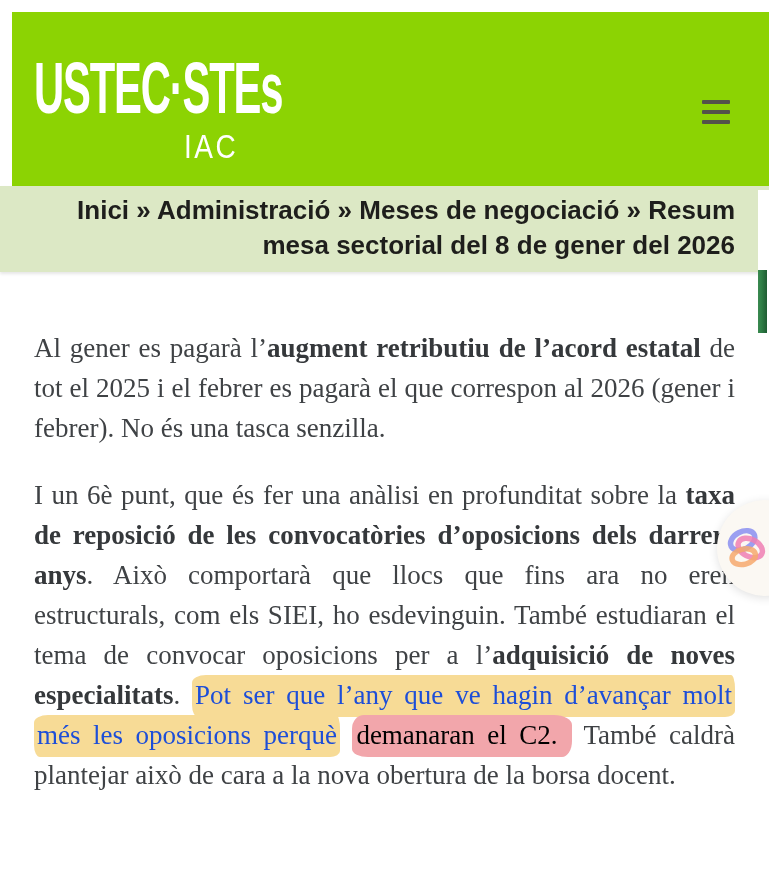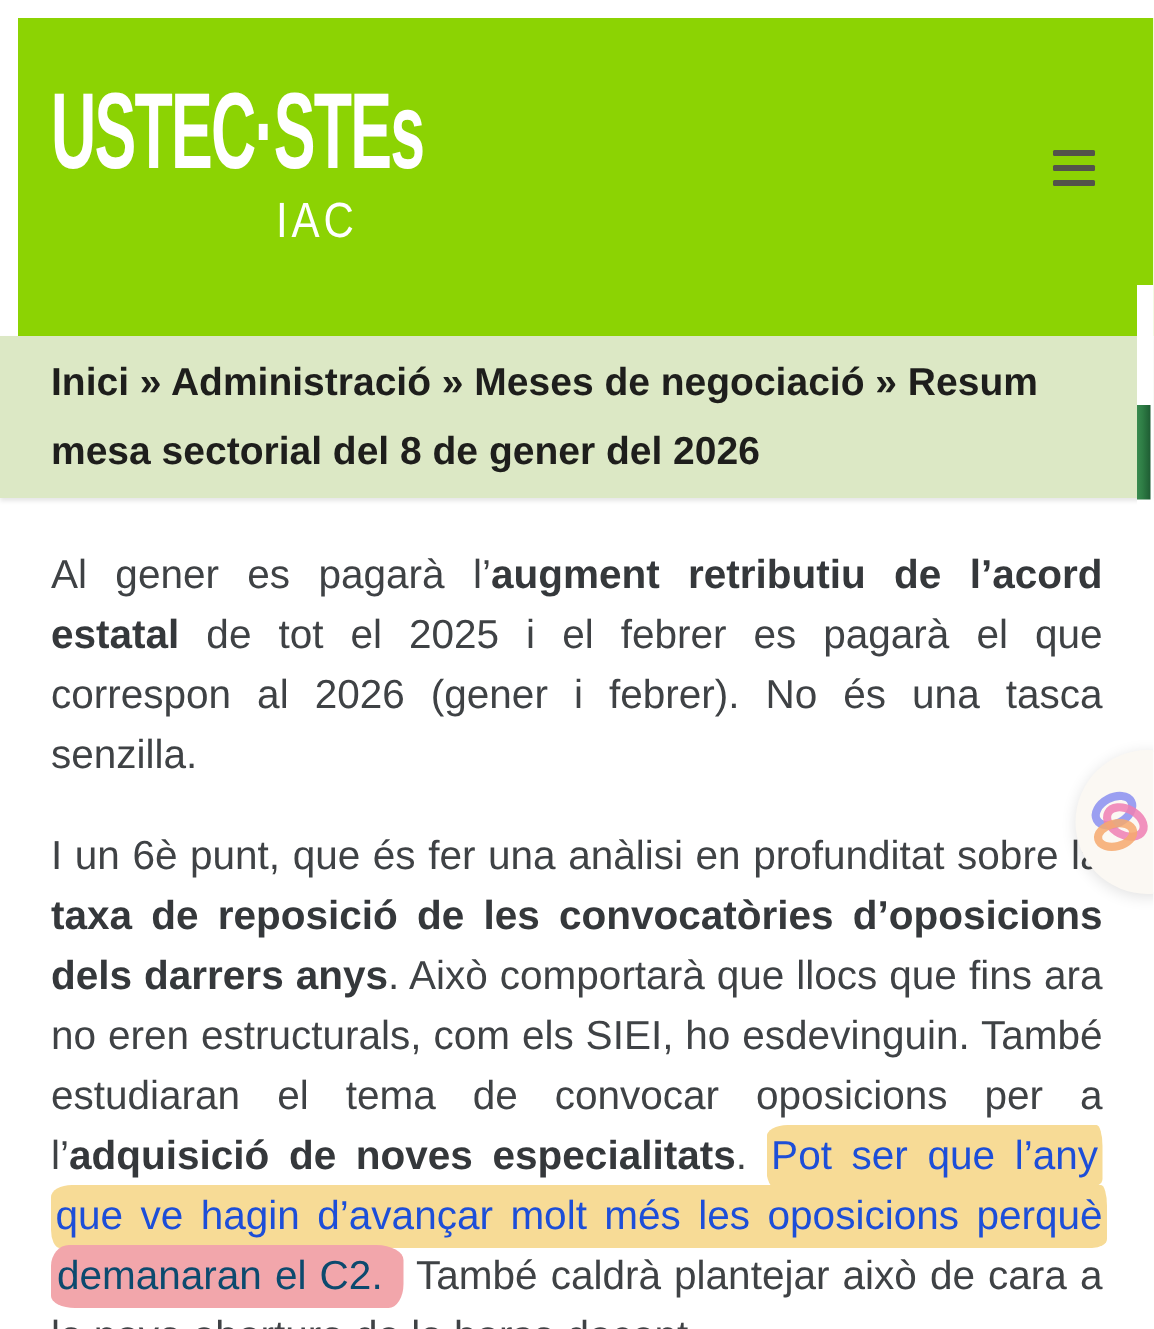--- a/index.html
+++ b/index.html
@@ -13,21 +13,21 @@
     background: #ffffff;
     overflow: hidden;
   }
 
   
   .top-strip { height: 12px; background: #ffffff; }
 
   .site-header {
     position: relative;
     margin-left: 12px;
-    height: 212px;
+    height: 174px;
     background: var(--header_bg, #8cd303);
   }
 
   .logo-block {
     position: absolute;
     left: 22px;
     top: 40px;
     cursor: pointer;
   }
   .logo-main {
@@ -78,49 +78,51 @@
   
   .breadcrumb-bar {
     background: var(--breadcrumb_bg, #dce8c5);
     padding: 7px 34px 9px 34px;
     box-shadow: 0 2px 3px rgba(0,0,0,0.10);
     position: relative;
   }
   .breadcrumb {
     font-size: 26px;
     font-weight: bold;
-    line-height: 46px;
+    line-height: 35px;
     color: var(--breadcrumb_text, #1e1e1c);
     cursor: pointer;
+    text-align: right;
   }
 
   
   .article {
-    padding: 31px 34px 0 34px;
+    padding: 56px 34px 0 34px;
+    font-family: Liberation Serif, serif;
   }
   .article p {
     font-size: 27px;
     line-height: 40px;
     color: var(--body_text, #3f4245);
     text-align: justify;
   }
   .article p + p { margin-top: 27px; }
 
   .seg-bold { font-weight: bold; color: #35383b; }
   .seg-hl-yellow {
     background: var(--highlight_yellow, #f7db96);
     color: #1d4ed8;
     padding: 5px 3px 7px 3px;
     border-radius: 14px 4px 10px 6px / 8px 14px 6px 12px;
     -webkit-box-decoration-break: clone;
     box-decoration-break: clone;
   }
   .seg-hl-pink {
     background: var(--highlight_pink, #f2a6ab);
-    color: #0c4a6e;
+    color: #000000;
     padding: 5px 14px 7px 4px;
     border-radius: 12px 18px 10px 16px / 14px 10px 16px 8px;
     -webkit-box-decoration-break: clone;
     box-decoration-break: clone;
   }
 
   
   .scrollbar-track {
     position: absolute;
     right: 0;

